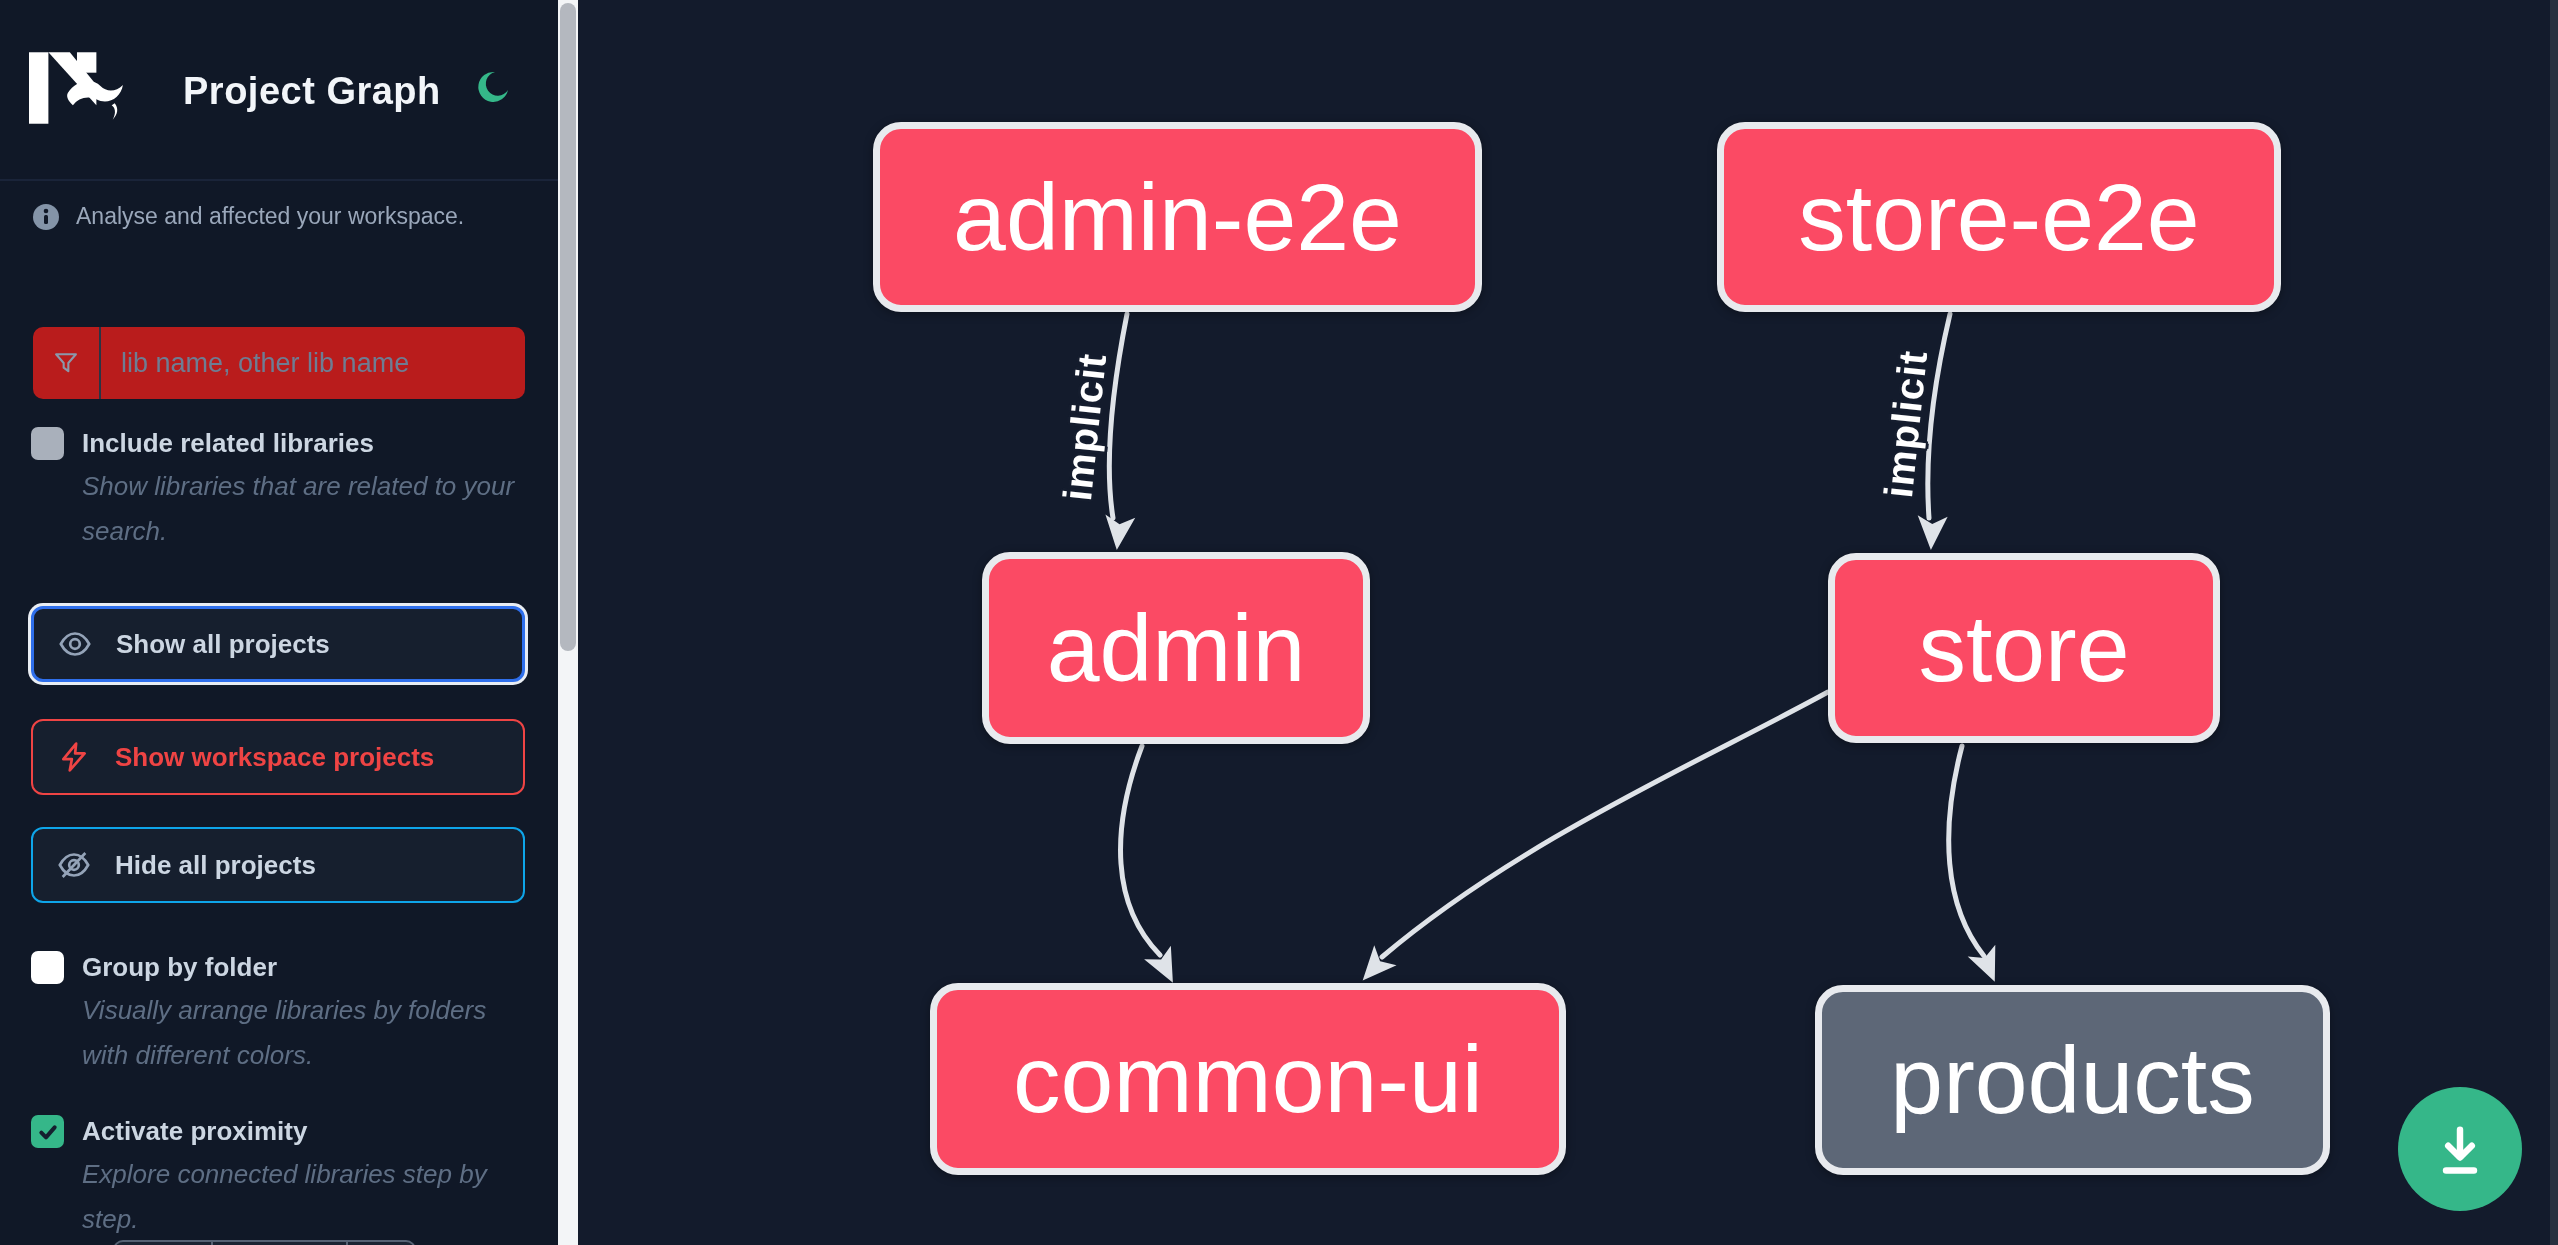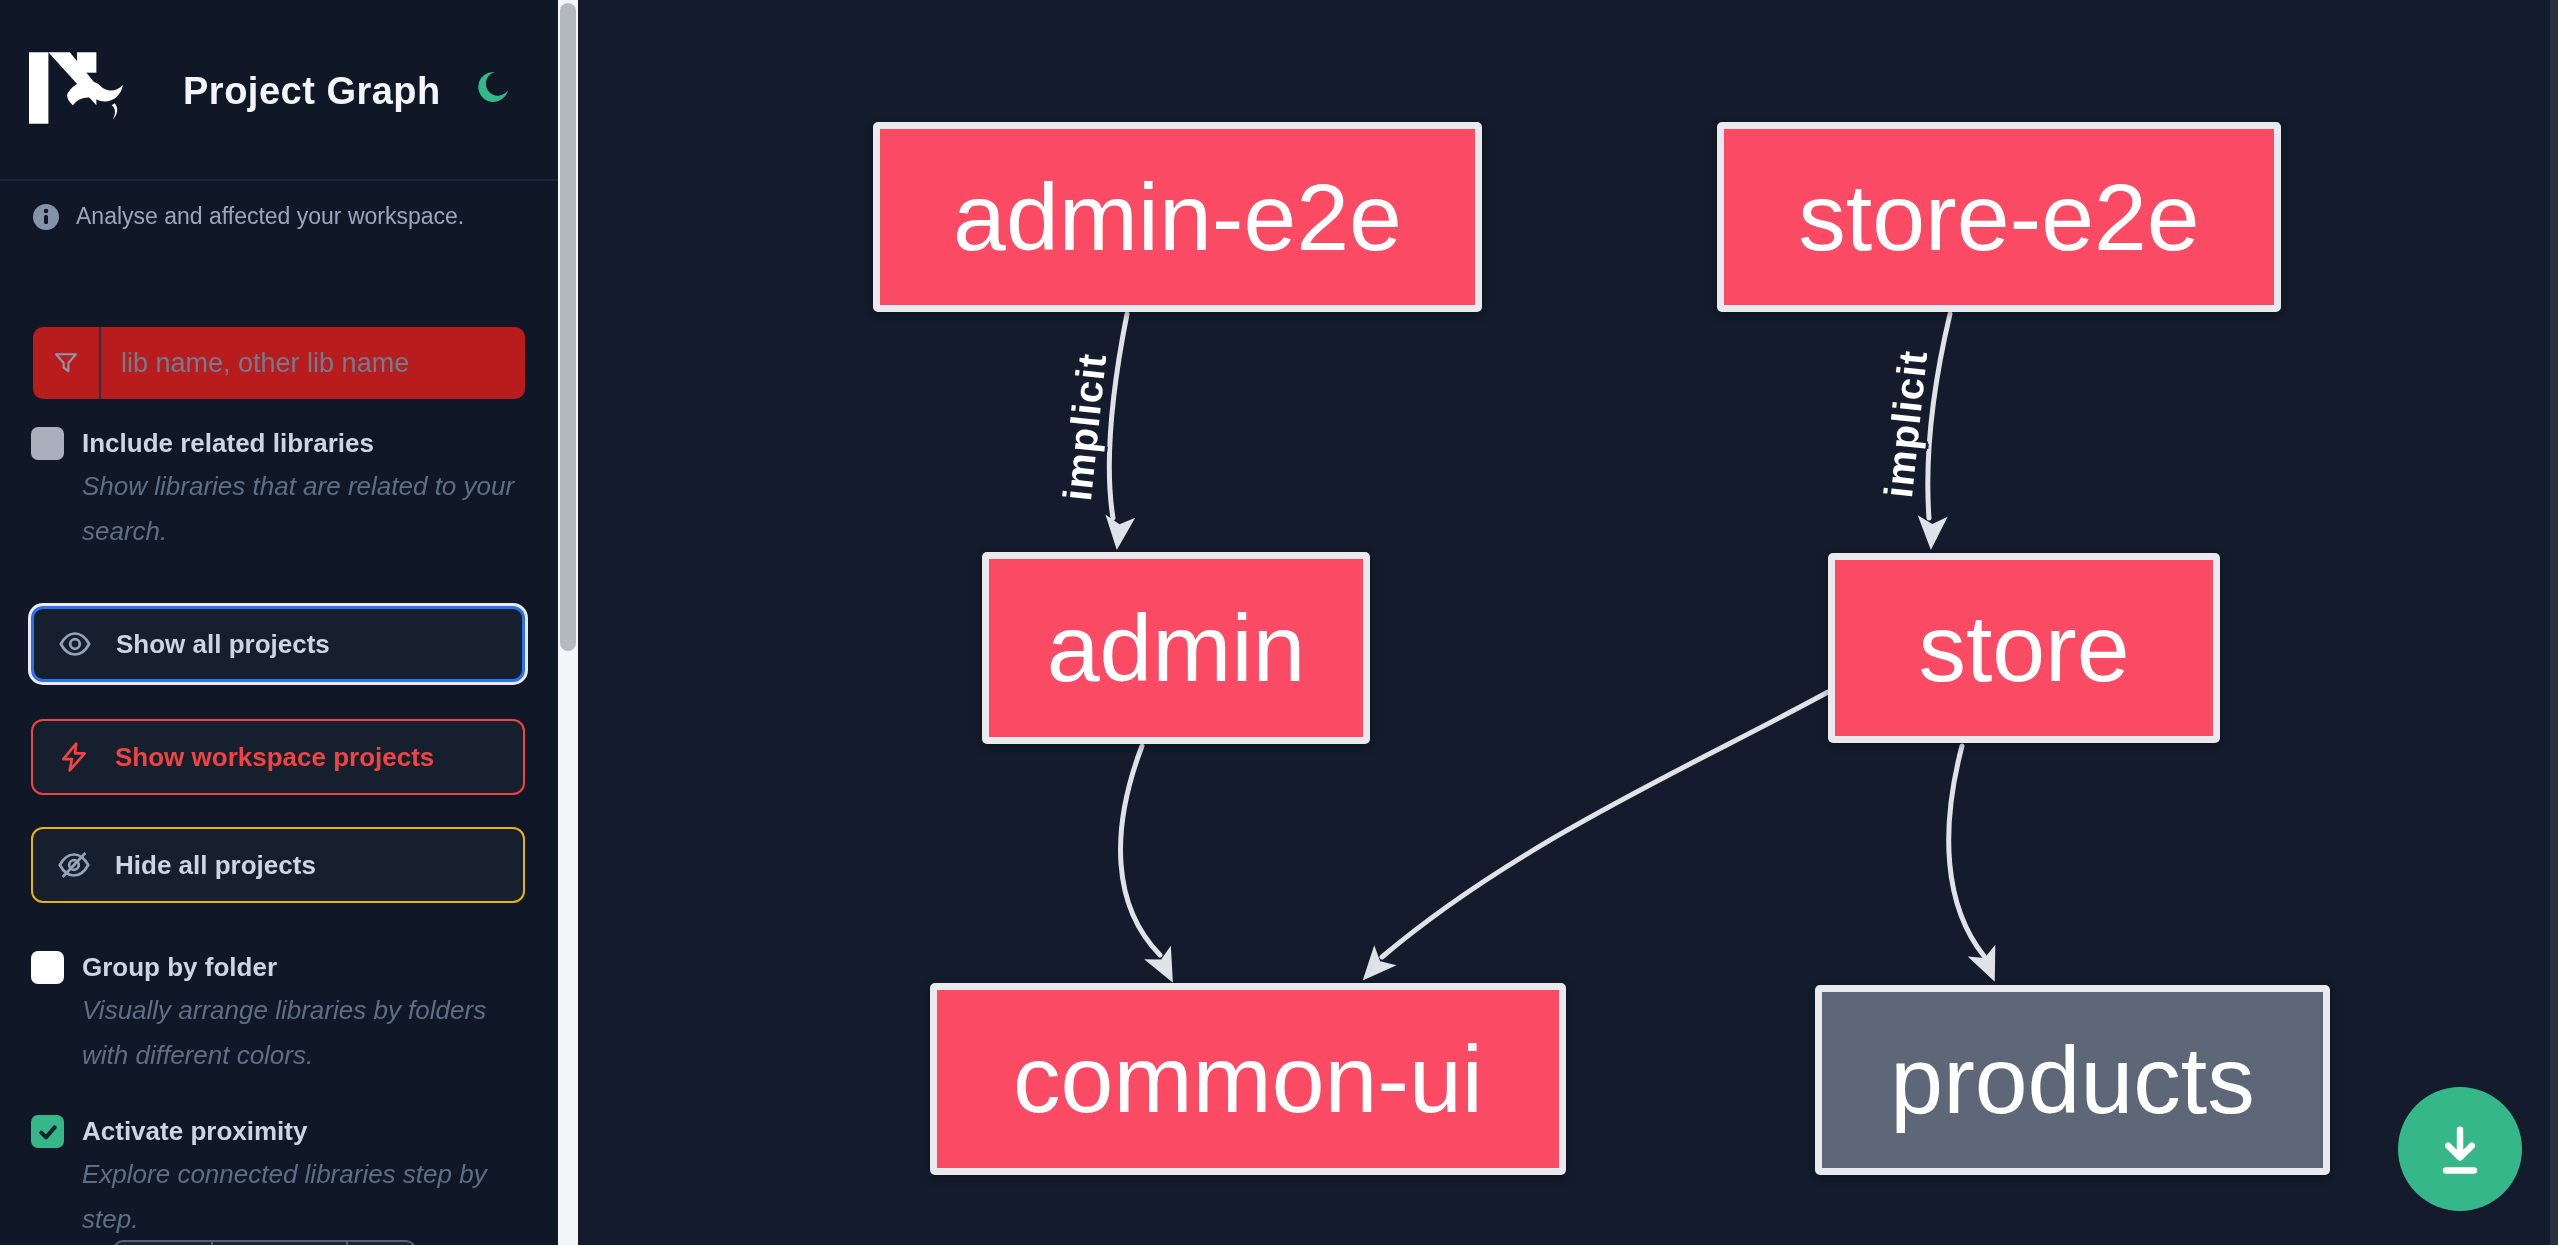--- a/index.html
+++ b/index.html
@@ -22,36 +22,36 @@
   .search .funnel-cell{width:66px;height:100%;display:flex;align-items:center;justify-content:center;border-right:2px solid #2a3444;flex:0 0 66px;}
   .search input{flex:1;background:transparent;border:none;outline:none;color:#cbd5e1;font-size:27px;font-family:inherit;padding:0 0 0 20px;}
   .search input::placeholder{color:#6e7d93;}
   .toggle{position:absolute;left:31px;width:500px;cursor:pointer;}
   .cbx{position:absolute;left:0;top:3px;width:33px;height:33px;border-radius:7px;}
   .cbx.gray{background:#a9b0bb;}
   .cbx.white{background:#ffffff;}
   .cbx.green{background:#35b789;display:flex;align-items:center;justify-content:center;}
   .tgl-label{margin-left:51px;font-size:26px;font-weight:700;color:#ccd6e2;line-height:38px;}
   .tgl-desc{margin-left:51px;margin-top:2px;font-size:26px;color:#5e6e84;line-height:45px;width:450px;font-style:italic;}
-  .sbtn{position:absolute;left:31px;width:494px;height:76px;background:#161f2e;border-radius:12px;display:flex;align-items:center;cursor:pointer;border:2px solid #eab308;box-sizing:border-box;padding:0 0 0 24px;}
+  .sbtn{position:absolute;left:31px;width:494px;height:76px;background:#161f2e;border-radius:12px;display:flex;align-items:center;cursor:pointer;border:2px solid #0ea5e9;box-sizing:border-box;padding:0 0 0 24px;}
   .sbtn .lbl{font-size:26px;font-weight:700;color:#ccd6e2;margin-left:24px;}
   .sbtn.focus{border:3px solid #2f6feb;box-shadow:0 0 0 3px #e9edf3;text-align:right;}
   .sbtn.danger{border:2px solid #ef4444;}
   .sbtn.danger .lbl{color:#ef4444;}
   .stepper{position:absolute;left:113px;top:1240px;width:303px;height:44px;display:flex;background:#1b2433;border:2px solid #566274;border-radius:10px 10px 0 0;box-sizing:border-box;}
   .stepper .cell{height:100%;box-sizing:border-box;}
   .stepper .cell + .cell{border-left:2px solid #566274;}
   .st-a{width:96px;} .st-b{width:135px;} .st-c{flex:1;}
   
   .side-scroll{position:absolute;left:558px;top:0;width:20px;height:1245px;background:#f3f5f7;}
   .side-thumb{position:absolute;left:2px;top:3px;width:16px;height:648px;border-radius:8px;background:#b4b8bf;}
   
   .graph{position:absolute;left:578px;top:0;width:1972px;height:1245px;background:#131b2c;}
   .edges{position:absolute;left:0;top:0;width:2558px;height:1245px;pointer-events:none;}
-  .node{position:absolute;border:7px solid #e8eaee;border-radius:5px;box-sizing:border-box;display:flex;align-items:center;justify-content:center;color:#ffffff;font-size:95px;cursor:pointer;box-shadow:0 2px 10px rgba(0,0,0,.35);}
+  .node{position:absolute;border:7px solid #e8eaee;border-radius:28px;box-sizing:border-box;display:flex;align-items:center;justify-content:center;color:#ffffff;font-size:95px;cursor:pointer;box-shadow:0 2px 10px rgba(0,0,0,.35);}
   .edge-label{position:absolute;transform:translate(-50%,-50%) rotate(-84deg);font-size:40px;font-weight:700;color:#ffffff;letter-spacing:1px;cursor:pointer;
     text-shadow:3px 0 0 #151d2e,-3px 0 0 #151d2e,0 3px 0 #151d2e,0 -3px 0 #151d2e,2px 2px 0 #151d2e,-2px -2px 0 #151d2e,2px -2px 0 #151d2e,-2px 2px 0 #151d2e;}
   .fab{position:absolute;left:2398px;top:1087px;width:124px;height:124px;border-radius:50%;background:#35b789;border:none;display:flex;align-items:center;justify-content:center;cursor:pointer;}
   .win-scroll{position:absolute;left:2550px;top:0;width:8px;height:1245px;background:#27303f;}
 </style>
 </head>
 <body>
 
 <aside class="sidebar">
 

